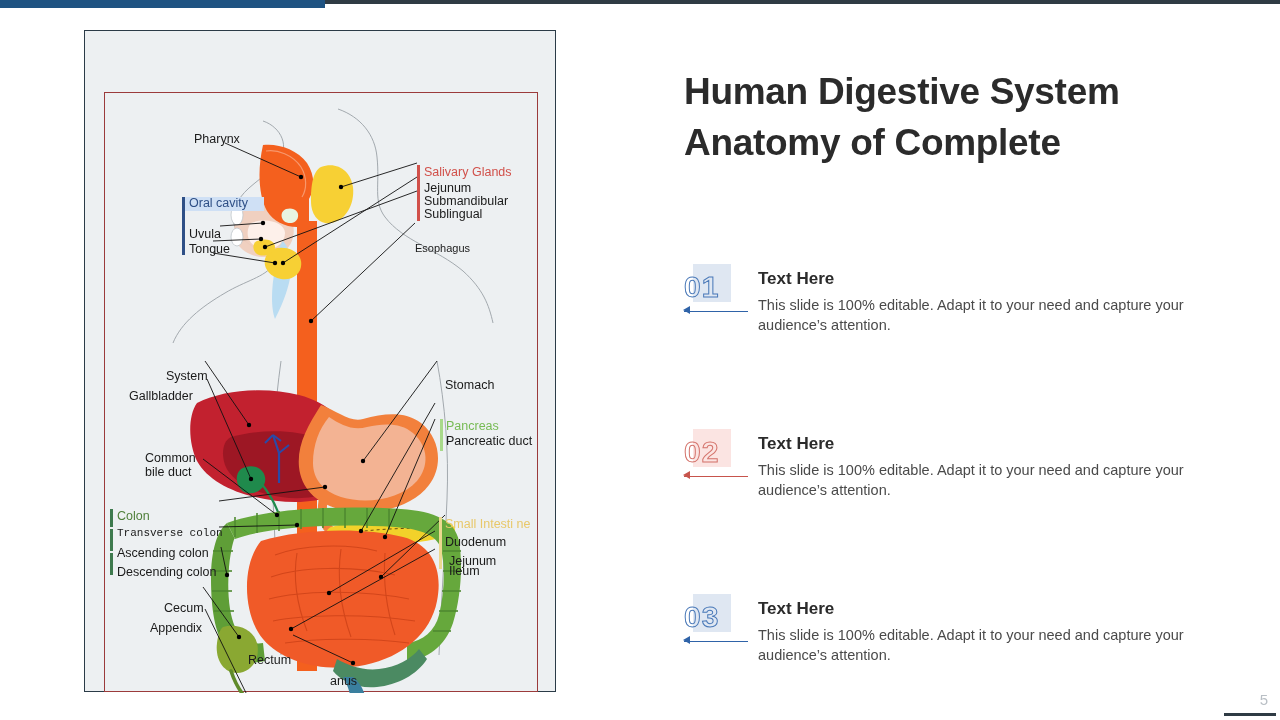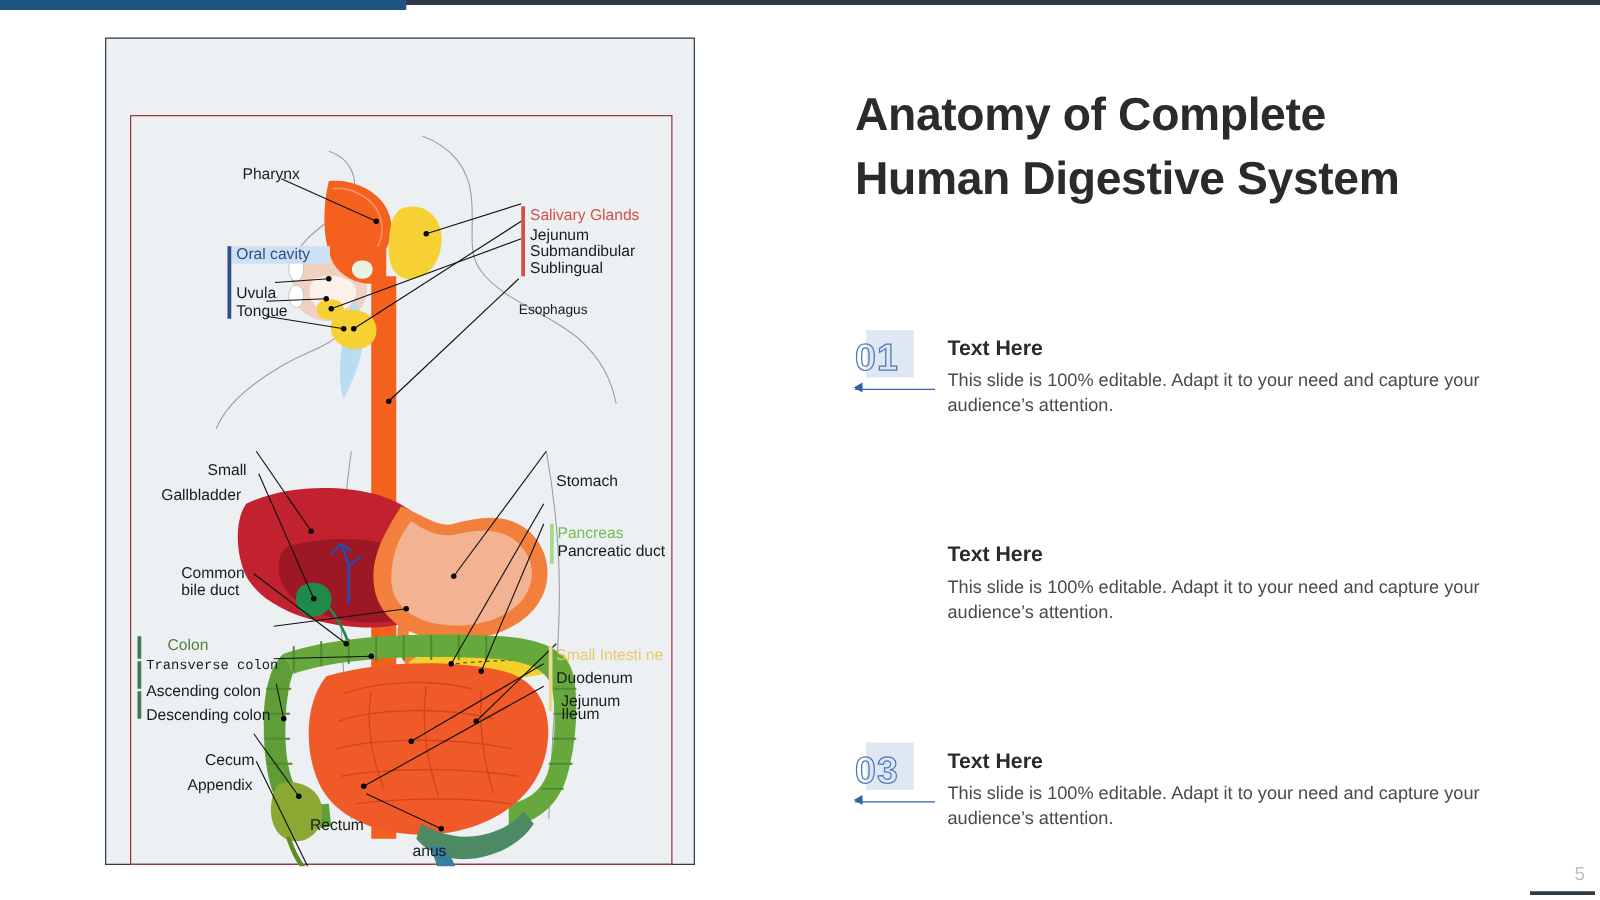--- a/index.html
+++ b/index.html
@@ -288,69 +288,75 @@
       <div style="position:absolute;left:104px;top:211px;font-size:12.5px;color:#1a1a1a;">Tongue</div>
 
       <div style="position:absolute;left:332px;top:134px;width:3px;height:56px;background:#d1504a;"></div>
       <div style="position:absolute;left:339px;top:134px;font-size:12.5px;color:#d1504a;">Salivary Glands</div>
       <div style="position:absolute;left:339px;top:150px;font-size:12.5px;color:#1a1a1a;">Jejunum</div>
       <div style="position:absolute;left:339px;top:163px;font-size:12.5px;color:#1a1a1a;">Submandibular</div>
       <div style="position:absolute;left:339px;top:176px;font-size:12.5px;color:#1a1a1a;">Sublingual</div>
 
       <div style="position:absolute;left:330px;top:211px;font-size:11px;color:#1a1a1a;">Esophagus</div>
 
-      <div style="position:absolute;left:81px;top:338px;font-size:12.5px;color:#1a1a1a;">Small</div>
+      <div style="position:absolute;left:81px;top:338px;font-size:12.5px;color:#1a1a1a;">System</div>
       <div style="position:absolute;left:44px;top:358px;font-size:12.5px;color:#1a1a1a;">Gallbladder</div>
       <div style="position:absolute;left:60px;top:420px;font-size:12.5px;color:#1a1a1a;">Common</div>
       <div style="position:absolute;left:60px;top:434px;font-size:12.5px;color:#1a1a1a;">bile duct</div>
 
       <div style="position:absolute;left:360px;top:347px;font-size:12.5px;color:#1a1a1a;">Stomach</div>
 
       <div style="position:absolute;left:355px;top:388px;width:2.6px;height:32px;background:#a8d98a;"></div>
       <div style="position:absolute;left:361px;top:388px;font-size:12.5px;color:#77bb55;">Pancreas</div>
       <div style="position:absolute;left:361px;top:403px;font-size:12.5px;color:#1a1a1a;">Pancreatic duct</div>
 
       <div style="position:absolute;left:25px;top:478px;width:3px;height:18px;background:#3e7a4e;"></div>
       <div style="position:absolute;left:25px;top:498px;width:3px;height:22px;background:#3e7a4e;"></div>
       <div style="position:absolute;left:25px;top:522px;width:3px;height:22px;background:#3e7a4e;"></div>
-      <div style="position:absolute;left:32px;top:478px;font-size:12.5px;color:#4f7f3a;margin-left:17px;">Colon</div>
+      <div style="position:absolute;left:32px;top:478px;font-size:12.5px;color:#4f7f3a;">Colon</div>
       <div style="position:absolute;left:32px;top:496px;font-size:11px;color:#1a1a1a;font-family:Liberation Mono, monospace;">Transverse colon</div>
       <div style="position:absolute;left:32px;top:515px;font-size:12.5px;color:#1a1a1a;">Ascending colon</div>
       <div style="position:absolute;left:32px;top:534px;font-size:12.5px;color:#1a1a1a;">Descending colon</div>
 
       <div style="position:absolute;left:354px;top:486px;width:2.6px;height:52px;background:#ecd98f;"></div>
       <div style="position:absolute;left:360px;top:486px;font-size:12.5px;color:#e8c86a;">Small Intesti ne</div>
       <div style="position:absolute;left:360px;top:504px;font-size:12.5px;color:#1a1a1a;">Duodenum</div>
       <div style="position:absolute;left:364px;top:523px;font-size:12.5px;color:#1a1a1a;">Jejunum</div>
       <div style="position:absolute;left:364px;top:533px;font-size:12.5px;color:#1a1a1a;">Ileum</div>
 
       <div style="position:absolute;left:79px;top:570px;font-size:12.5px;color:#1a1a1a;">Cecum</div>
       <div style="position:absolute;left:65px;top:590px;font-size:12.5px;color:#1a1a1a;">Appendix</div>
       <div style="position:absolute;left:163px;top:622px;font-size:12.5px;color:#1a1a1a;">Rectum</div>
       <div style="position:absolute;left:245px;top:643px;font-size:12.5px;color:#1a1a1a;">anus</div>
     </div>
   </div>
 
   <div class="title">
+    <span>Human Digestive System</span>
     <span>Anatomy of Complete</span>
-    <span>Human Digestive System</span>
   </div>
 
   <div class="block block-1">
     <div class="num-wrap">
       <div class="num-chip c-blue"></div>
       <div class="num-text">01</div>
       <div class="num-rule r-blue"></div>
       <div class="num-arrow"></div>
     </div>
     <div class="blk-head">Text Here</div>
     <div class="blk-body">This slide is 100% editable. Adapt it to your need and capture your audience’s attention.</div>
   </div>
 
   <div class="block block-2">
+    <div class="num-wrap">
+      <div class="num-chip c-red"></div>
+      <div class="num-text n-red">02</div>
+      <div class="num-rule r-red"></div>
+      <div class="num-arrow a-red"></div>
+    </div>
     <div class="blk-head">Text Here</div>
     <div class="blk-body">This slide is 100% editable. Adapt it to your need and capture your audience’s attention.</div>
   </div>
 
   <div class="block block-3">
     <div class="num-wrap">
       <div class="num-chip c-blue"></div>
       <div class="num-text">03</div>
       <div class="num-rule r-blue"></div>
       <div class="num-arrow"></div>

